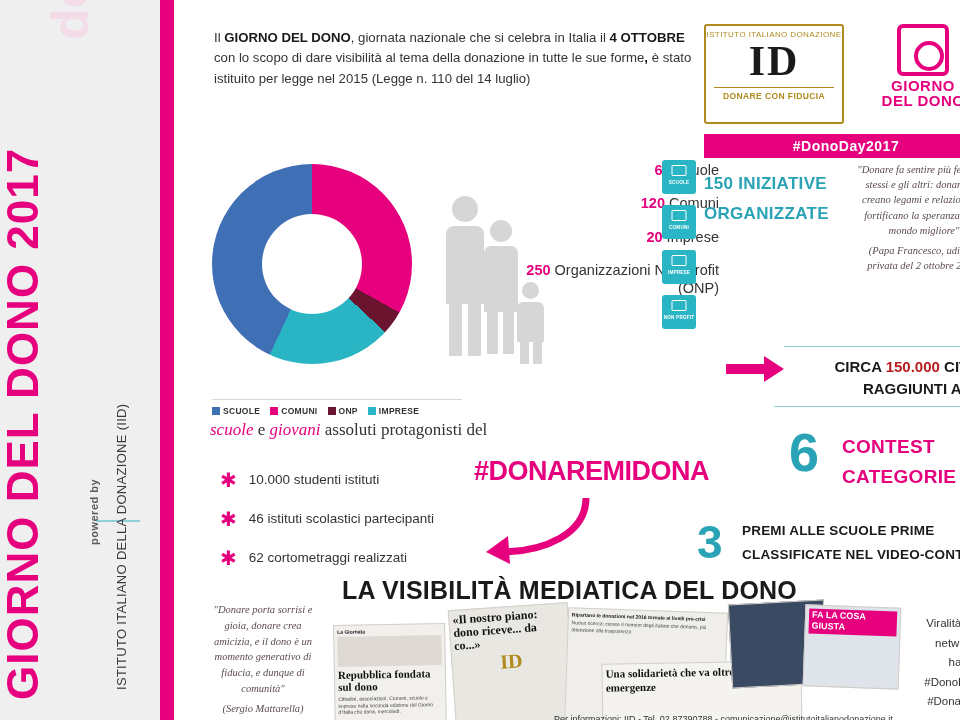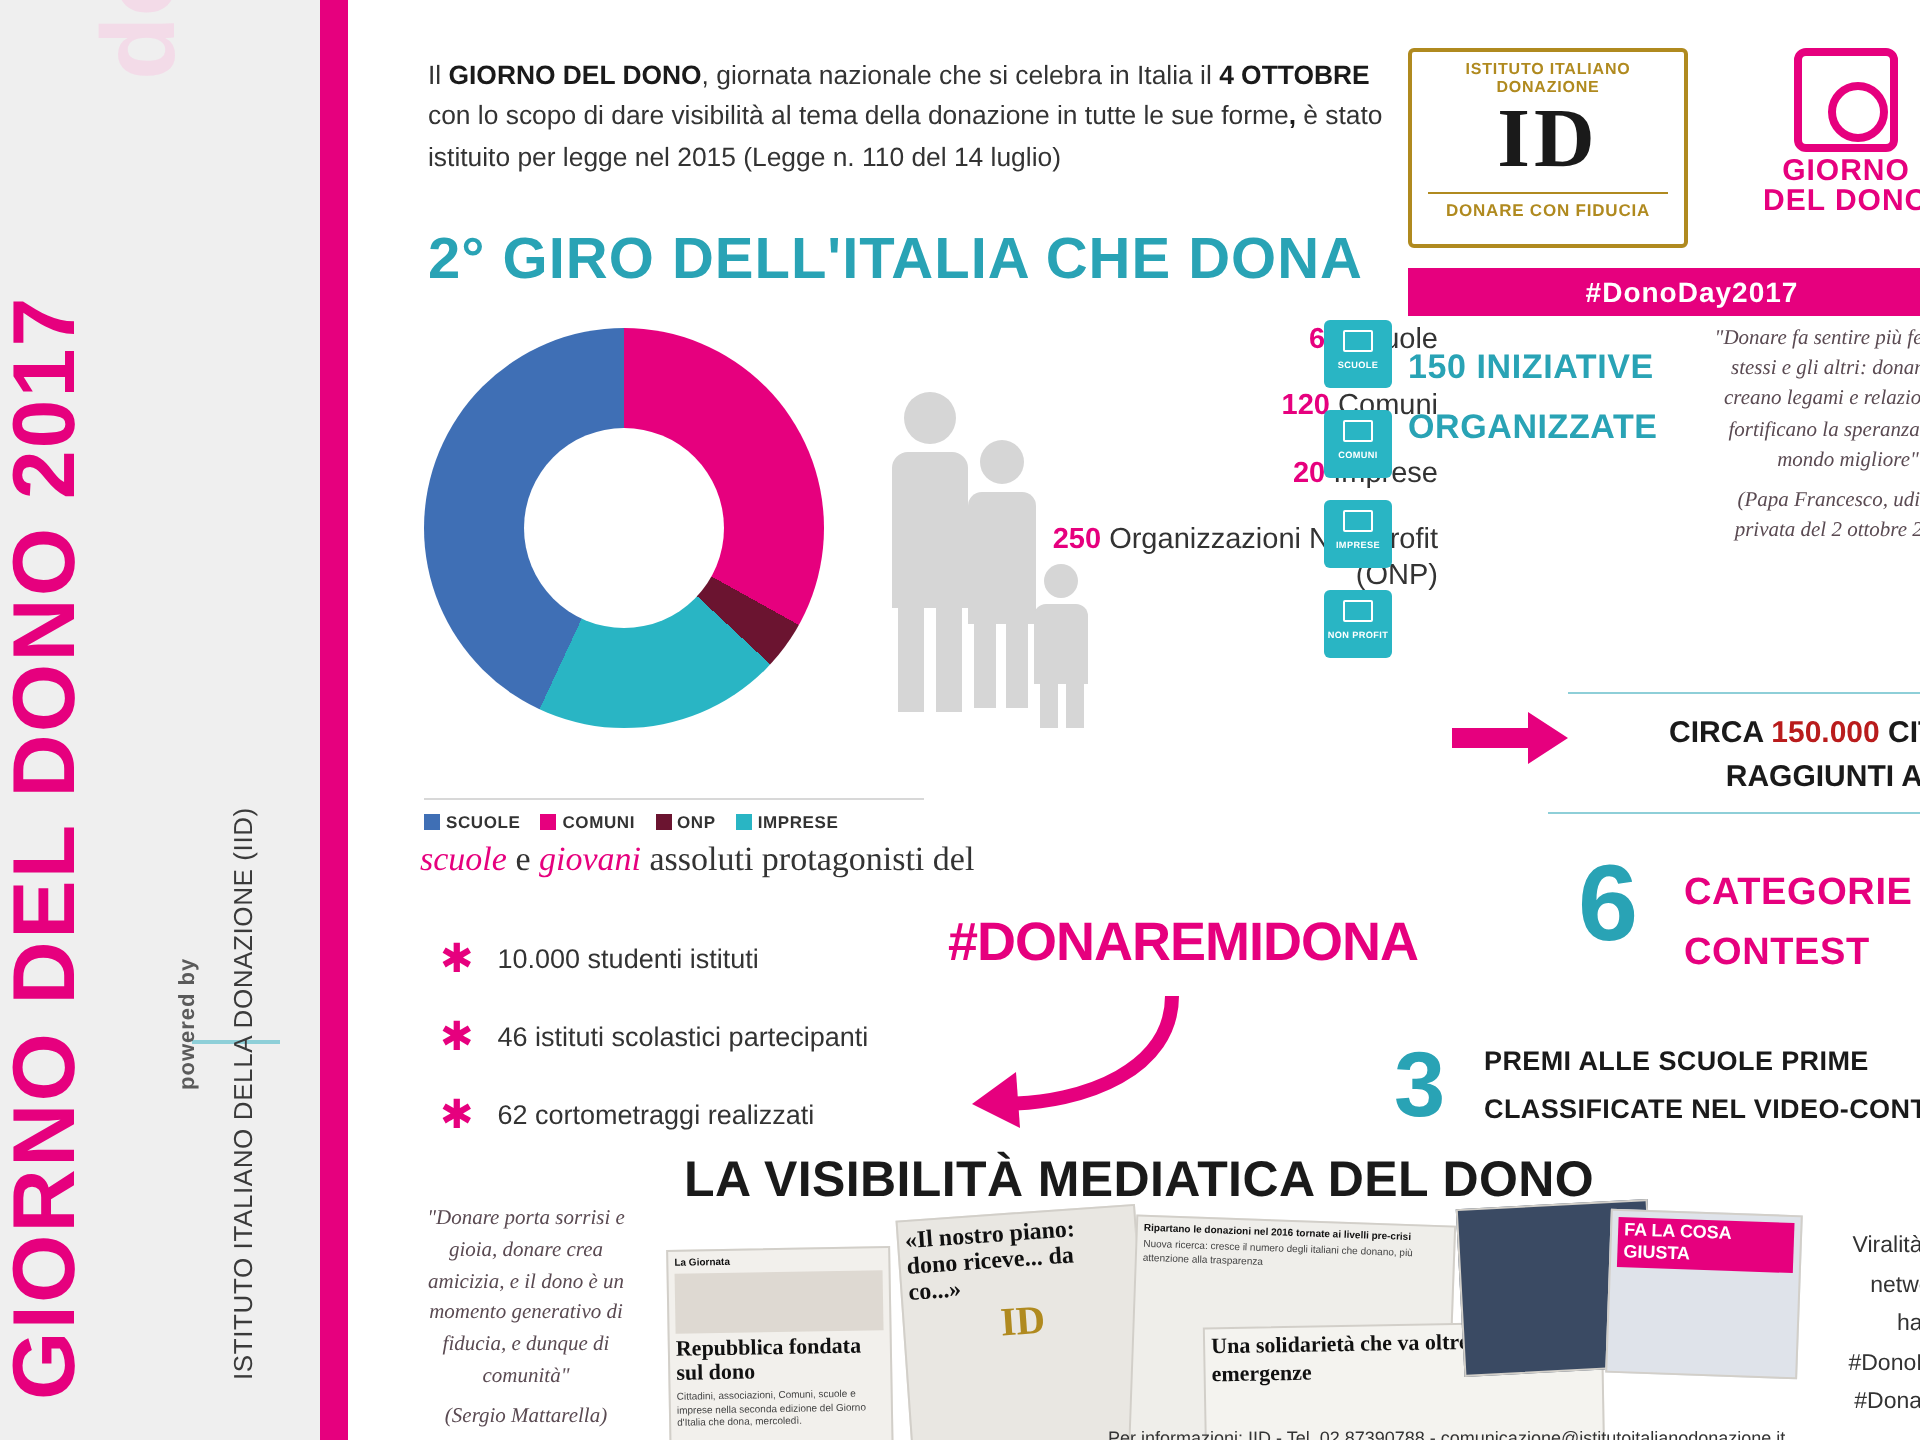--- a/index.html
+++ b/index.html
@@ -60,21 +60,21 @@
   }
   #intro b { color:#1a1a1a; }
 
   
   #logo-iid {
     position:absolute; left:530px; top:10px; width:140px; height:100px;
     border:2px solid #b08a1f; border-radius:3px;
     background:#fff; text-align:center; padding-top:4px;
   }
   #logo-iid .ring {
-    font-size:8px; color:#b08a1f; letter-spacing:.4px; font-weight:bold;
+    font-size:8px; color:#b08a1f; letter-spacing:.4px; font-weight:normal;
   }
   #logo-iid .id { font-size:42px; font-weight:bold; color:#1a1a1a; line-height:44px;
     font-family:"Liberation Serif", serif; letter-spacing:2px;}
   #logo-iid .tag { font-size:8.5px; color:#b08a1f; font-weight:bold; letter-spacing:.4px;
     border-top:1px solid #b08a1f; margin:4px 8px 0; padding-top:3px;}
   #logo-gdd {
     position:absolute; left:684px; top:10px; width:130px; height:100px;
   }
   #logo-gdd .mark {
     width:52px; height:52px; border:4px solid #e6007e; border-radius:6px;
@@ -253,21 +253,20 @@
     <div class="id">ID</div>
     <div class="tag">DONARE CON FIDUCIA</div>
   </div>
   <div id="logo-gdd">
     <div class="mark"></div>
     <div class="txt">GIORNO</div>
     <div class="txt">DEL DONO</div>
   </div>
   <div id="hashtag-bar">#DonoDay2017</div>
 
-  <div id="headline">2° GIRO DELL'ITALIA CHE DONA</div>
 
   <div id="donut-wrap">
     <div id="donut"></div>
   </div>
   <div id="legend">
       <div class="li">
         <span class="sw" style="background:#3f6fb5"></span>
         <span>SCUOLE</span>
       </div>
       <div class="li">
@@ -355,22 +354,22 @@
   <div id="hashbig">#DONAREMIDONA</div>
   <div id="arrow2">
     <svg width="120" height="70" viewBox="0 0 120 70">
       <path d="M112 4 C112 40 70 58 26 58" stroke="#e6007e" stroke-width="7" fill="none"></path>
       <path d="M34 42 L12 58 L36 70 Z" fill="#e6007e"></path>
     </svg>
   </div>
 
   <div id="cat6">6</div>
   <div id="cat-lab">
+    <div>CONTEST</div>
     <div>CATEGORIE</div>
-    <div>CONTEST</div>
   </div>
   <div id="pr3">3</div>
   <div id="pr-lab">
     <div>PREMI ALLE SCUOLE PRIME</div>
     <div>CLASSIFICATE NEL VIDEO-CONTEST</div>
   </div>
 
   <div id="visib">LA VISIBILITÀ MEDIATICA DEL DONO</div>
 
   <div id="quote-mat">

